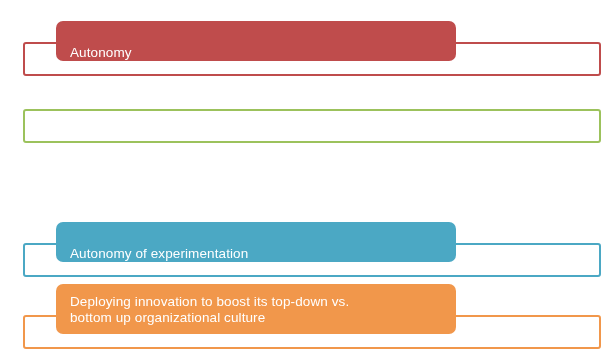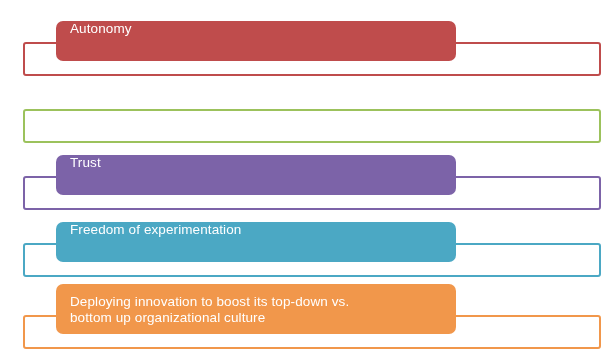--- a/index.html
+++ b/index.html
@@ -45,21 +45,21 @@
   .row-fill {
     position: absolute;
     left: 56px;
     top: 10px;
     width: 400px;   
     height: 40px;
     box-sizing: border-box;
     border-radius: 7px;
     background: currentColor;
     display: flex;
-    align-items: flex-start;
+    align-items: flex-end;
     padding: 0 0 0 14px;
   }
 
   .row-label {
     color: #ffffff;
     font-size: 13.5px;
     line-height: 16px;
     letter-spacing: 0.1px;
     white-space: pre-line;
   }
@@ -82,30 +82,24 @@
 <div id="diagram">
     <div class="row" style="top: 11px; color: rgb(191, 76, 76);">
       <div class="row-outline"></div>
       <div class="row-fill">
         <span class="row-label" style="color: rgb(255, 255, 255);">Autonomy</span>
       </div>
     </div>
     <div class="row" style="top: 78px; color: rgb(156, 194, 92);">
       <div class="row-outline"></div>
     </div>
-    <div class="row" style="top: 145px; color: rgb(124, 99, 168);">
-      <div class="row-outline"></div>
-      <div class="row-fill">
-        <span class="row-label" style="color: rgb(255, 255, 255);">Trust</span>
-      </div>
-    </div>
     <div class="row" style="top: 212px; color: rgb(75, 168, 196);">
       <div class="row-outline"></div>
       <div class="row-fill">
-        <span class="row-label" style="color: rgb(255, 255, 255);">Freedom of experimentation</span>
+        <span class="row-label" style="color: rgb(255, 255, 255);">Autonomy of experimentation</span>
       </div>
     </div>
     <div class="row tall" style="top: 279px; color: rgb(241, 151, 75);">
       <div class="row-outline"></div>
       <div class="row-fill">
         <span class="row-label" style="color: rgb(255, 255, 255);">Deploying innovation to boost its top-down vs.
 bottom up organizational culture</span>
       </div>
     </div>
   </div>

